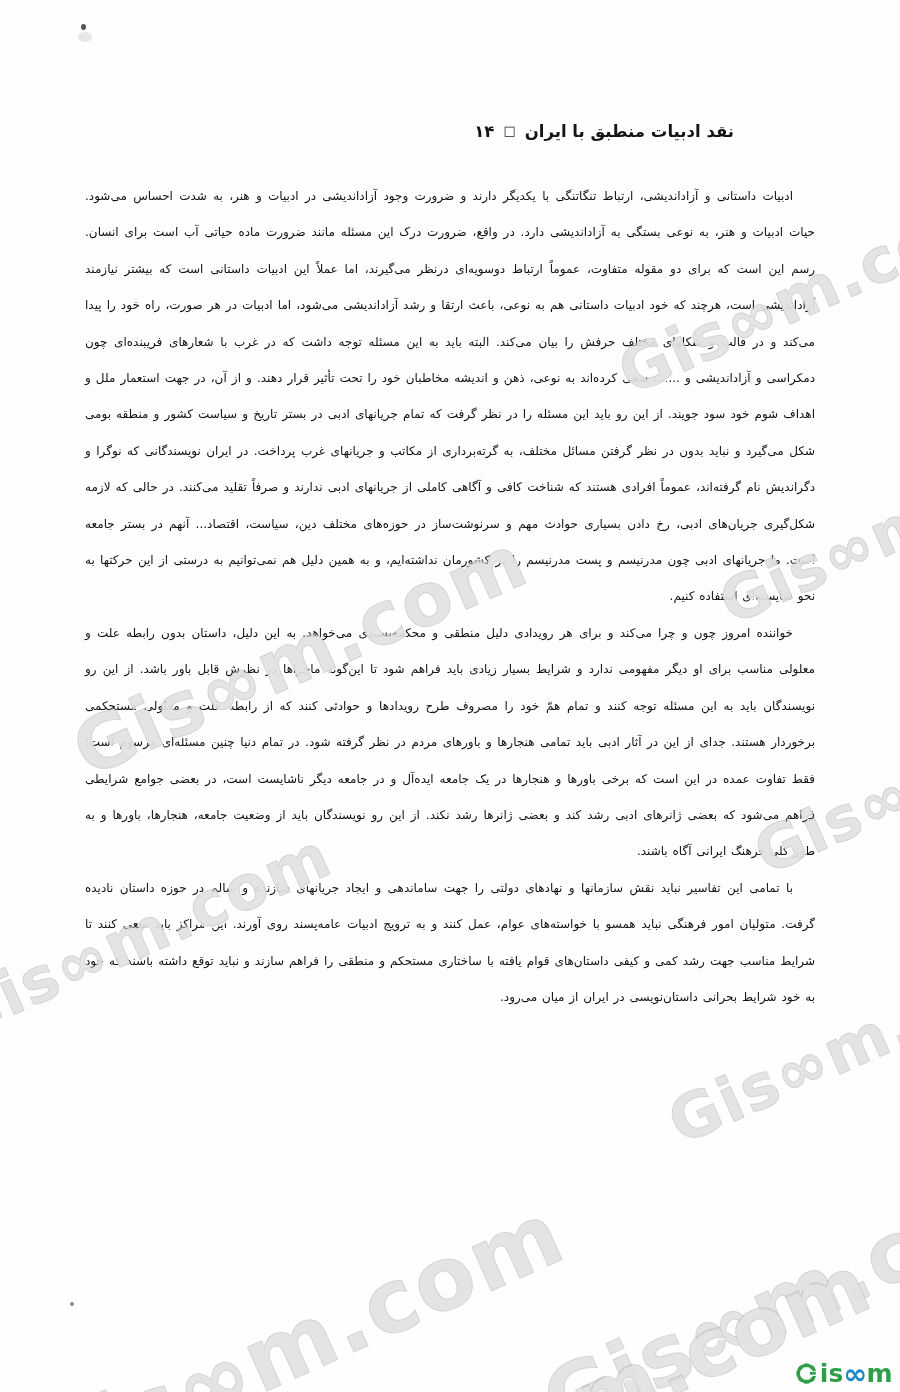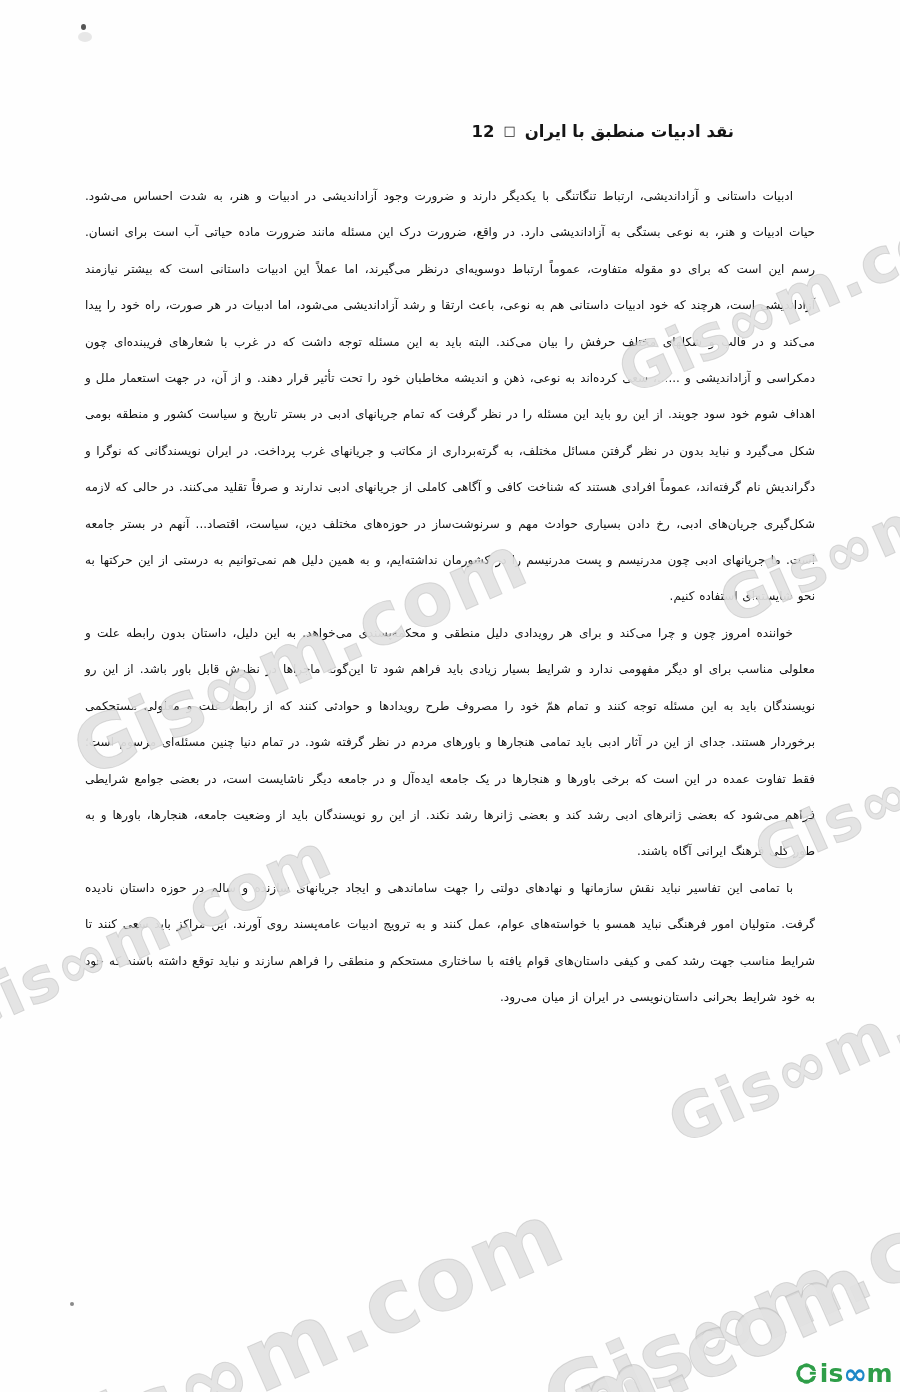--- a/index.html
+++ b/index.html
@@ -95,21 +95,21 @@
   <div class="wm" style="left:940px;top:775px;font-size:60px">Gis∞m.com</div>
   <div class="wm" style="left:140px;top:935px;font-size:62px">Gis∞m.com</div>
   <div class="wm" style="left:860px;top:1042px;font-size:62px">Gis∞m.com</div>
   <div class="wm" style="left:295px;top:1345px;font-size:88px">Gis∞m.com</div>
   <div class="wm" style="left:800px;top:1295px;font-size:84px">Gis∞m.com</div>
   <div class="wm" style="left:620px;top:1388px;font-size:82px">Gis∞m.com</div>
 
   <div class="header">
     <span>نقد ادبیات منطبق با ایران</span>
     <span class="box">□</span>
-    <span>12</span>
+    <span>۱۴</span>
   </div>
 
   <div class="body-text">
     <p>ادبیات داستانی و آزاداندیشی، ارتباط تنگاتنگی با یکدیگر دارند و ضرورت وجود آزاداندیشی در ادبیات و هنر، به شدت احساس می‌شود. حیات ادبیات و هنر، به نوعی بستگی به آزاداندیشی دارد. در واقع، ضرورت درک این مسئله مانند ضرورت ماده حیاتی آب است برای انسان. رسم این است که برای دو مقوله متفاوت، عموماً ارتباط دوسویه‌ای درنظر می‌گیرند، اما عملاً این ادبیات داستانی است که بیشتر نیازمند آزاداندیشی است، هرچند که خود ادبیات داستانی هم به نوعی، باعث ارتقا و رشد آزاداندیشی می‌شود، اما ادبیات در هر صورت، راه خود را پیدا می‌کند و در قالب و شکلهای مختلف حرفش را بیان می‌کند. البته باید به این مسئله توجه داشت که در غرب با شعارهای فریبنده‌ای چون دمکراسی و آزاداندیشی و ......، سعی کرده‌اند به نوعی، ذهن و اندیشه مخاطبان خود را تحت تأثیر قرار دهند. و از آن، در جهت استعمار ملل و اهداف شوم خود سود جویند. از این رو باید این مسئله را در نظر گرفت که تمام جریانهای ادبی در بستر تاریخ و سیاست کشور و منطقه بومی شکل می‌گیرد و نباید بدون در نظر گرفتن مسائل مختلف، به گرته‌برداری از مکاتب و جریانهای غرب پرداخت. در ایران نویسندگانی که نوگرا و دگراندیش نام گرفته‌اند، عموماً افرادی هستند که شناخت کافی و آگاهی کاملی از جریانهای ادبی ندارند و صرفاً تقلید می‌کنند. در حالی که لازمه شکل‌گیری جریان‌های ادبی، رخ دادن بسیاری حوادث مهم و سرنوشت‌ساز در حوزه‌های مختلف دین، سیاست، اقتصاد... آنهم در بستر جامعه است. ما جریانهای ادبی چون مدرنیسم و پست مدرنیسم را در کشورمان نداشته‌ایم، و به همین دلیل هم نمی‌توانیم به درستی از این حرکتها به نحو شایسته‌ای استفاده کنیم.</p>
     <p>خواننده امروز چون و چرا می‌کند و برای هر رویدادی دلیل منطقی و محکمه‌پسندی می‌خواهد. به این دلیل، داستان بدون رابطه علت و معلولی مناسب برای او دیگر مفهومی ندارد و شرایط بسیار زیادی باید فراهم شود تا این‌گونه ماجراها در نظرش قابل باور باشد. از این رو نویسندگان باید به این مسئله توجه کنند و تمام همّ خود را مصروف طرح رویدادها و حوادثی کنند که از رابطه علت و معلولی مستحکمی برخوردار هستند. جدای از این در آثار ادبی باید تمامی هنجارها و باورهای مردم در نظر گرفته شود. در تمام دنیا چنین مسئله‌ای مرسوم است؛ فقط تفاوت عمده در این است که برخی باورها و هنجارها در یک جامعه ایده‌آل و در جامعه دیگر ناشایست است، در بعضی جوامع شرایطی فراهم می‌شود که بعضی ژانرهای ادبی رشد کند و بعضی ژانرها رشد نکند. از این رو نویسندگان باید از وضعیت جامعه، هنجارها، باورها و به طور کلی فرهنگ ایرانی آگاه باشند.</p>
     <p>با تمامی این تفاسیر نباید نقش سازمانها و نهادهای دولتی را جهت ساماندهی و ایجاد جریانهای سازنده و سالم در حوزه داستان نادیده گرفت. متولیان امور فرهنگی نباید همسو با خواسته‌های عوام، عمل کنند و به ترویج ادبیات عامه‌پسند روی آورند. این مراکز باید سعی کنند تا شرایط مناسب جهت رشد کمی و کیفی داستان‌های قوام یافته با ساختاری مستحکم و منطقی را فراهم سازند و نباید توقع داشته باشند که خود به خود شرایط بحرانی داستان‌نویسی در ایران از میان می‌رود.</p>
   </div>
 
   <div class="smudge"></div>
   <div class="artifact a1"></div>

